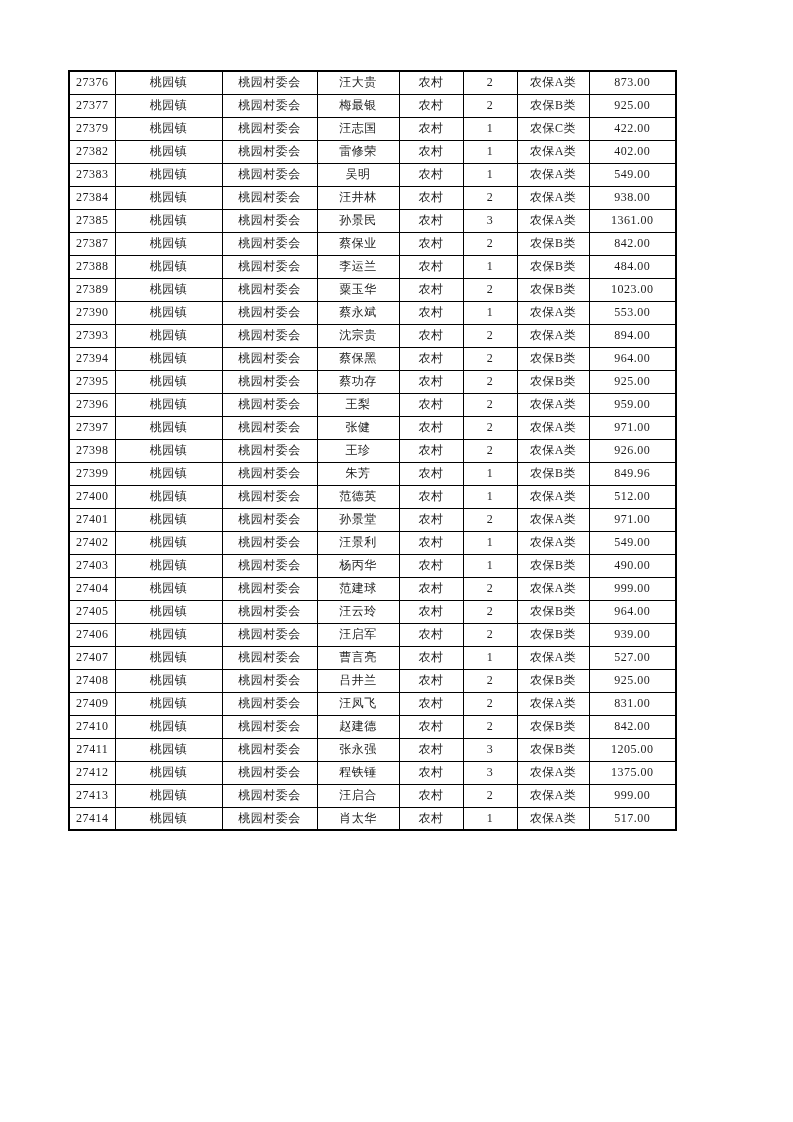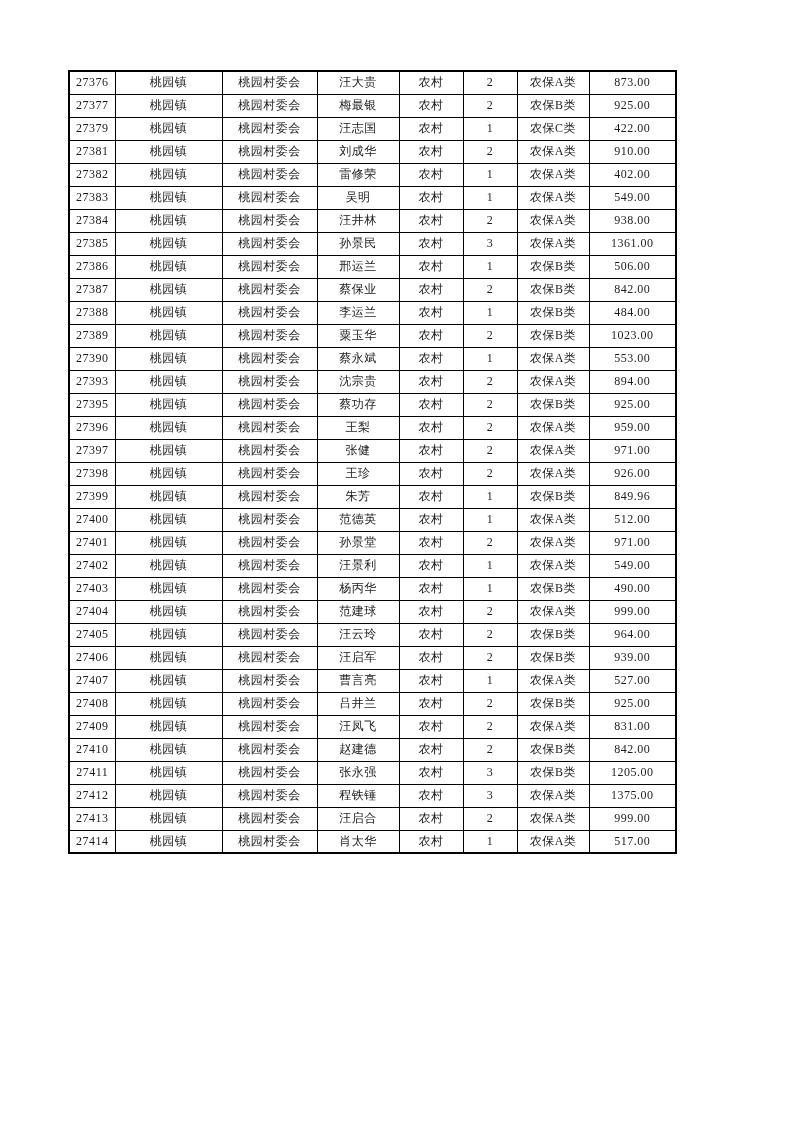--- a/index.html
+++ b/index.html
@@ -82,30 +82,20 @@
           <td class="col-id">27379</td>
           <td class="col-town">桃园镇</td>
           <td class="col-village">桃园村委会</td>
           <td class="col-name">汪志国</td>
           <td class="col-residence">农村</td>
           <td class="col-count">1</td>
           <td class="col-category">农保C类</td>
           <td class="col-amount">422.00</td>
         </tr>
         <tr>
-          <td class="col-id">27381</td>
-          <td class="col-town">桃园镇</td>
-          <td class="col-village">桃园村委会</td>
-          <td class="col-name">刘成华</td>
-          <td class="col-residence">农村</td>
-          <td class="col-count">2</td>
-          <td class="col-category">农保A类</td>
-          <td class="col-amount">910.00</td>
-        </tr>
-        <tr>
           <td class="col-id">27382</td>
           <td class="col-town">桃园镇</td>
           <td class="col-village">桃园村委会</td>
           <td class="col-name">雷修荣</td>
           <td class="col-residence">农村</td>
           <td class="col-count">1</td>
           <td class="col-category">农保A类</td>
           <td class="col-amount">402.00</td>
         </tr>
         <tr>
@@ -132,30 +122,20 @@
           <td class="col-id">27385</td>
           <td class="col-town">桃园镇</td>
           <td class="col-village">桃园村委会</td>
           <td class="col-name">孙景民</td>
           <td class="col-residence">农村</td>
           <td class="col-count">3</td>
           <td class="col-category">农保A类</td>
           <td class="col-amount">1361.00</td>
         </tr>
         <tr>
-          <td class="col-id">27386</td>
-          <td class="col-town">桃园镇</td>
-          <td class="col-village">桃园村委会</td>
-          <td class="col-name">邢运兰</td>
-          <td class="col-residence">农村</td>
-          <td class="col-count">1</td>
-          <td class="col-category">农保B类</td>
-          <td class="col-amount">506.00</td>
-        </tr>
-        <tr>
           <td class="col-id">27387</td>
           <td class="col-town">桃园镇</td>
           <td class="col-village">桃园村委会</td>
           <td class="col-name">蔡保业</td>
           <td class="col-residence">农村</td>
           <td class="col-count">2</td>
           <td class="col-category">农保B类</td>
           <td class="col-amount">842.00</td>
         </tr>
         <tr>
@@ -190,20 +170,30 @@
         </tr>
         <tr>
           <td class="col-id">27393</td>
           <td class="col-town">桃园镇</td>
           <td class="col-village">桃园村委会</td>
           <td class="col-name">沈宗贵</td>
           <td class="col-residence">农村</td>
           <td class="col-count">2</td>
           <td class="col-category">农保A类</td>
           <td class="col-amount">894.00</td>
+        </tr>
+        <tr>
+          <td class="col-id">27394</td>
+          <td class="col-town">桃园镇</td>
+          <td class="col-village">桃园村委会</td>
+          <td class="col-name">蔡保黑</td>
+          <td class="col-residence">农村</td>
+          <td class="col-count">2</td>
+          <td class="col-category">农保B类</td>
+          <td class="col-amount">964.00</td>
         </tr>
         <tr>
           <td class="col-id">27395</td>
           <td class="col-town">桃园镇</td>
           <td class="col-village">桃园村委会</td>
           <td class="col-name">蔡功存</td>
           <td class="col-residence">农村</td>
           <td class="col-count">2</td>
           <td class="col-category">农保B类</td>
           <td class="col-amount">925.00</td>

